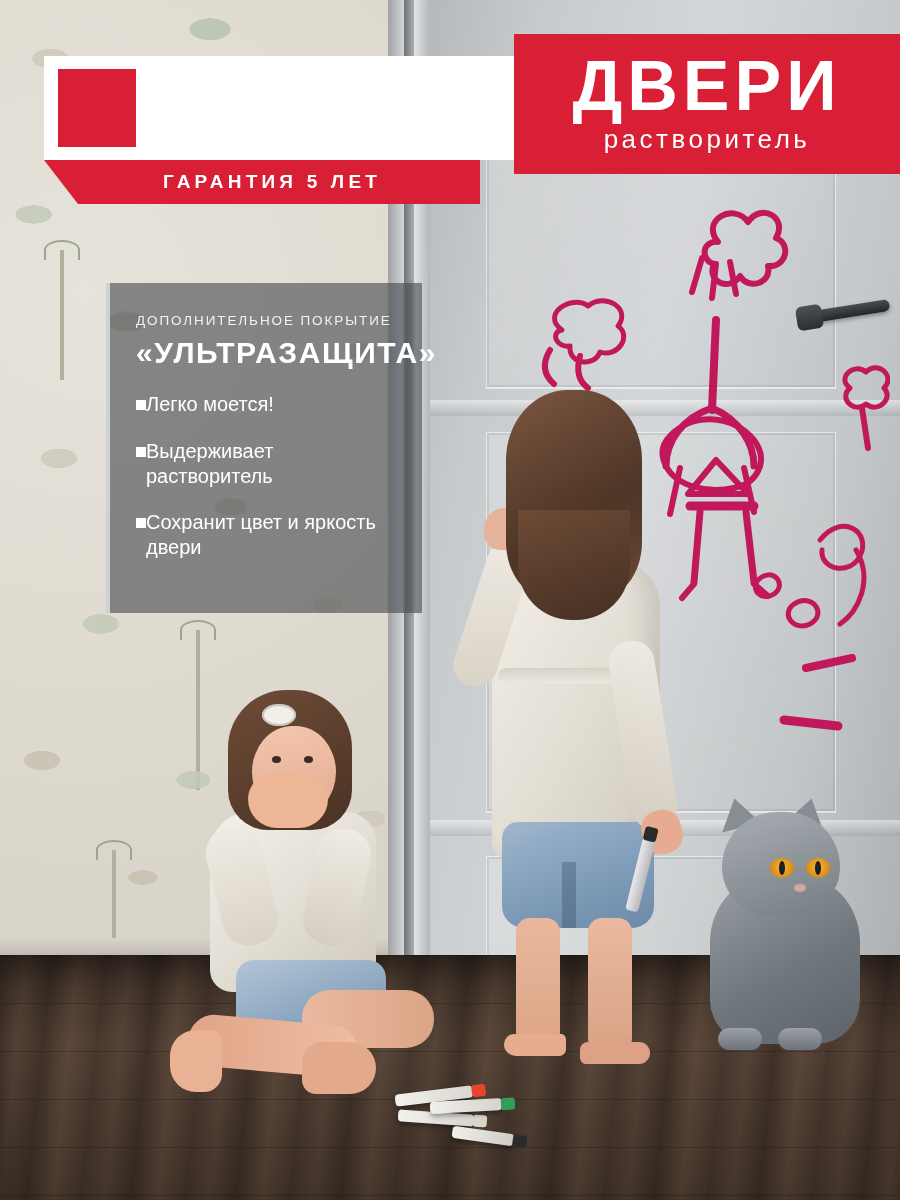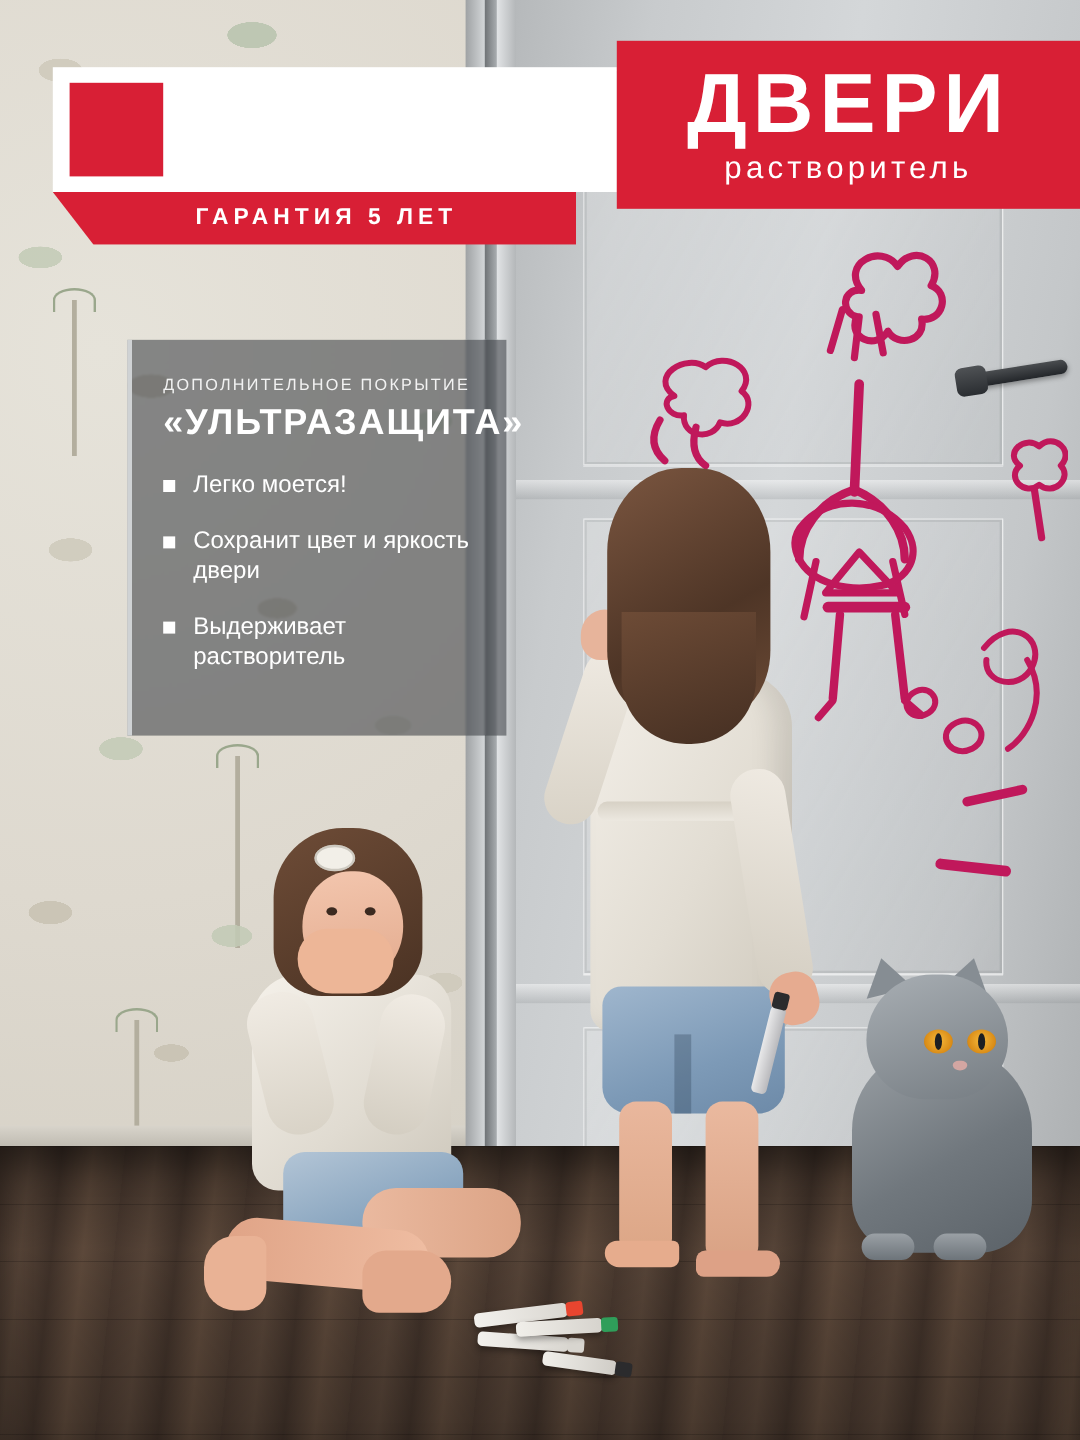--- a/index.html
+++ b/index.html
@@ -339,21 +339,21 @@
     backdrop-filter:blur(1px);
     margin-left:44px;
   }
   .card-kicker{
     font-size:13.5px; letter-spacing:1.9px; color:#f2f2f2; text-transform:uppercase;
   }
   .card-title{
     margin-top:8px; font-size:30px; font-weight:bold; letter-spacing:1.6px; color:#ffffff;
   }
   .feat{
-    display:flex; align-items:flex-start; gap:15px; margin-top:22px;
+    display:flex; align-items:flex-start; gap:0; margin-top:22px;
   }
   .bullet{
     width:10px; height:10px; background:#ffffff; margin-top:8px; flex:none;
   }
   .feat-text{
     font-size:20px; line-height:1.24; color:#ffffff;
   }
 </style>
 </head>
 <body>
@@ -505,21 +505,21 @@
   <div class="card">
     <div class="card-kicker">ДОПОЛНИТЕЛЬНОЕ  ПОКРЫТИЕ</div>
     <div class="card-title">«УЛЬТРАЗАЩИТА»</div>
 
     <div class="feat">
       <div class="bullet"></div>
       <div class="feat-text">Легко моется!</div>
     </div>
     <div class="feat">
       <div class="bullet"></div>
-      <div class="feat-text">Сохранит цвет и яркость двери</div>
+      <div class="feat-text">Выдерживает растворитель</div>
     </div>
     <div class="feat">
       <div class="bullet"></div>
-      <div class="feat-text">Выдерживает растворитель</div>
+      <div class="feat-text">Сохранит цвет и яркость двери</div>
     </div>
   </div>
 
 </div>
 
 </body></html>

